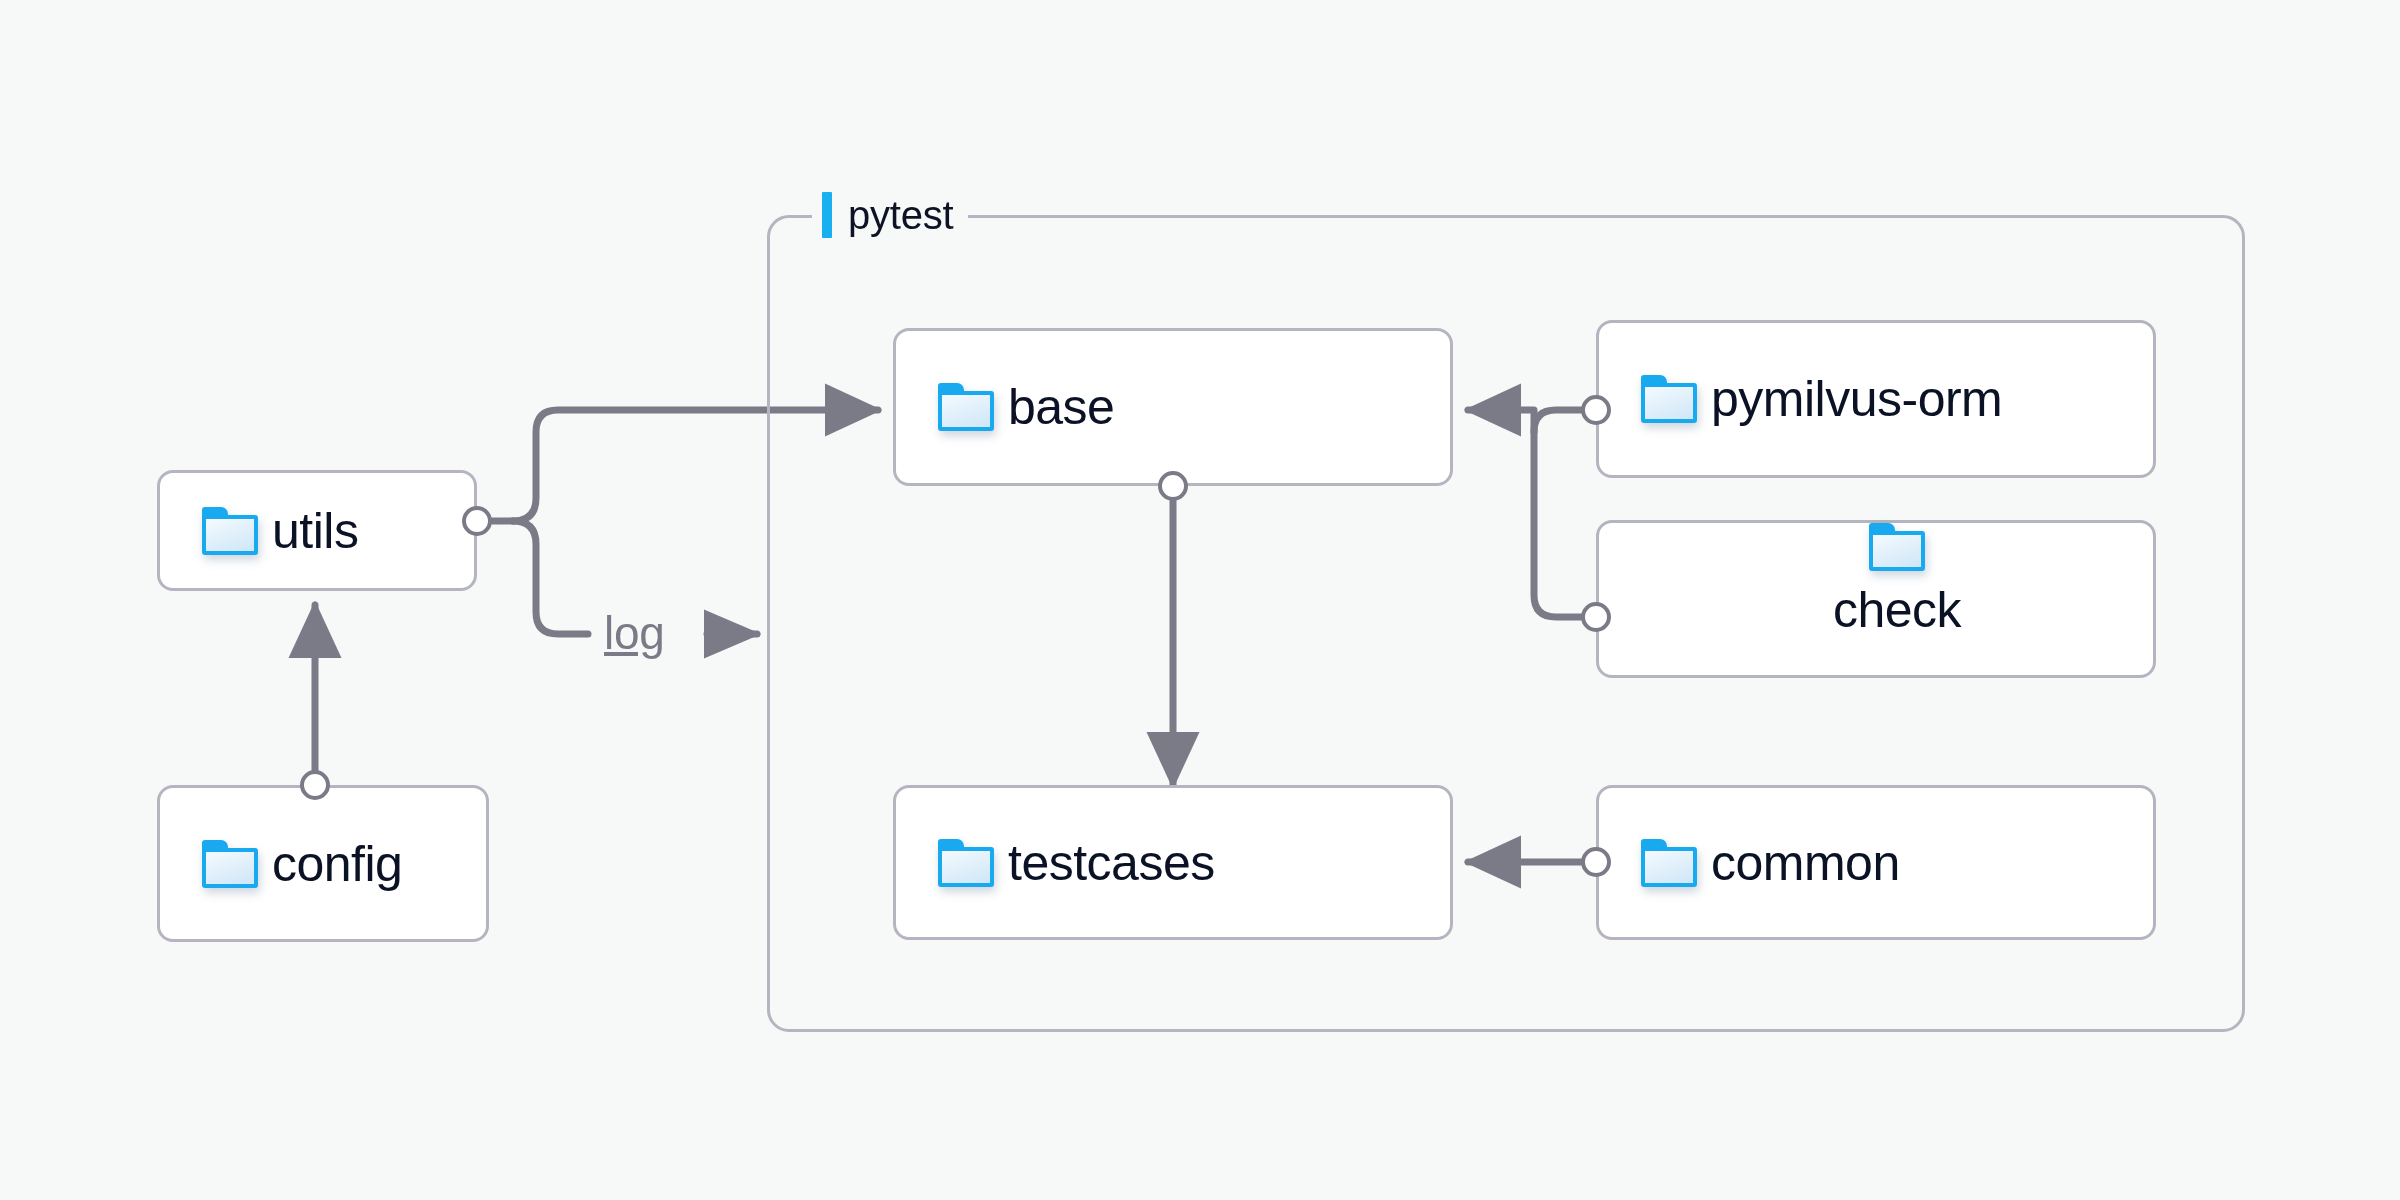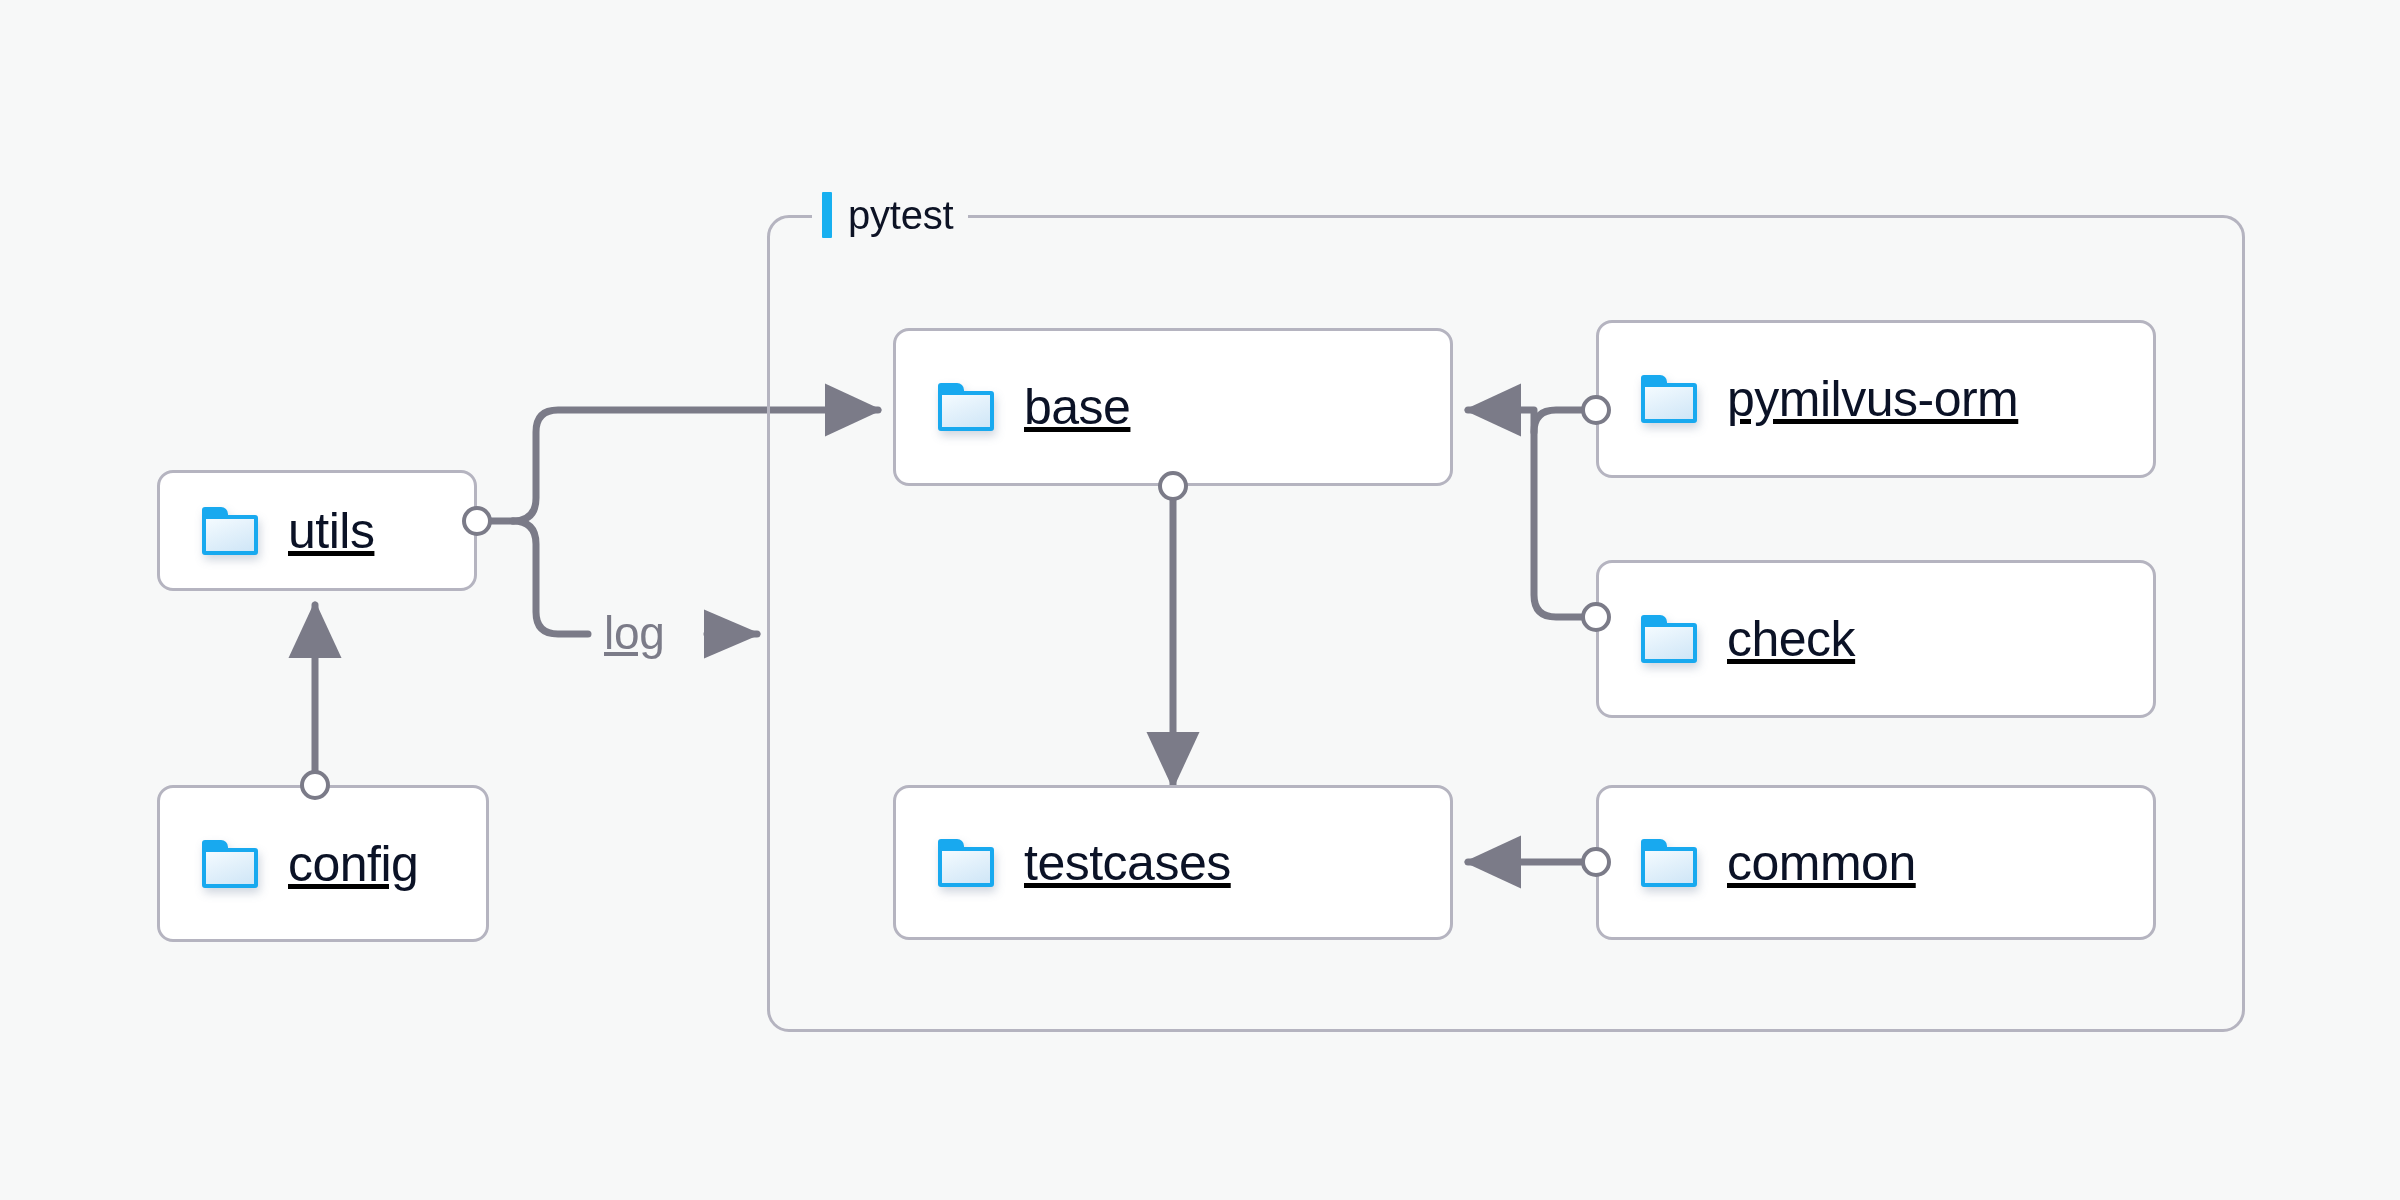--- a/index.html
+++ b/index.html
@@ -61,22 +61,21 @@
   
   .node {
     position: absolute;
     background: #ffffff;
     border: 3px solid #b5b4c0;
     border-radius: 16px;
     box-sizing: border-box;
     display: flex;
     align-items: center;
     padding-left: 42px;
-    gap: 30px;
-    text-decoration: underline;
+    gap: 14px;
   }
   .node-label {
     font-size: 50px;
     color: #0b1226;
     letter-spacing: -0.5px;
     white-space: nowrap;
     line-height: 1;
   }
 
   
@@ -209,21 +208,21 @@
 
   <div class="node" style="left:1596px; top:320px; width:560px; height:158px;">
     <span class="folder-icon">
       <span class="fi-tab"></span>
         <span class="fi-body"></span>
     </span>
     <span class="node-label">pymilvus-orm</span>
   </div>
   <span class="port" style="left:1581px; top:395px;"></span>
 
-  <div class="node" style="left:1596px; top:560px; width:560px; height:158px;">
+  <div class="node" style="left:1596px; top:520px; width:560px; height:158px;flex-direction:column;">
     <span class="folder-icon">
       <span class="fi-tab"></span>
         <span class="fi-body"></span>
     </span>
     <span class="node-label">check</span>
   </div>
   <span class="port" style="left:1581px; top:602px;"></span>
 
   <div class="node" style="left:1596px; top:785px; width:560px; height:155px;">
     <span class="folder-icon">

